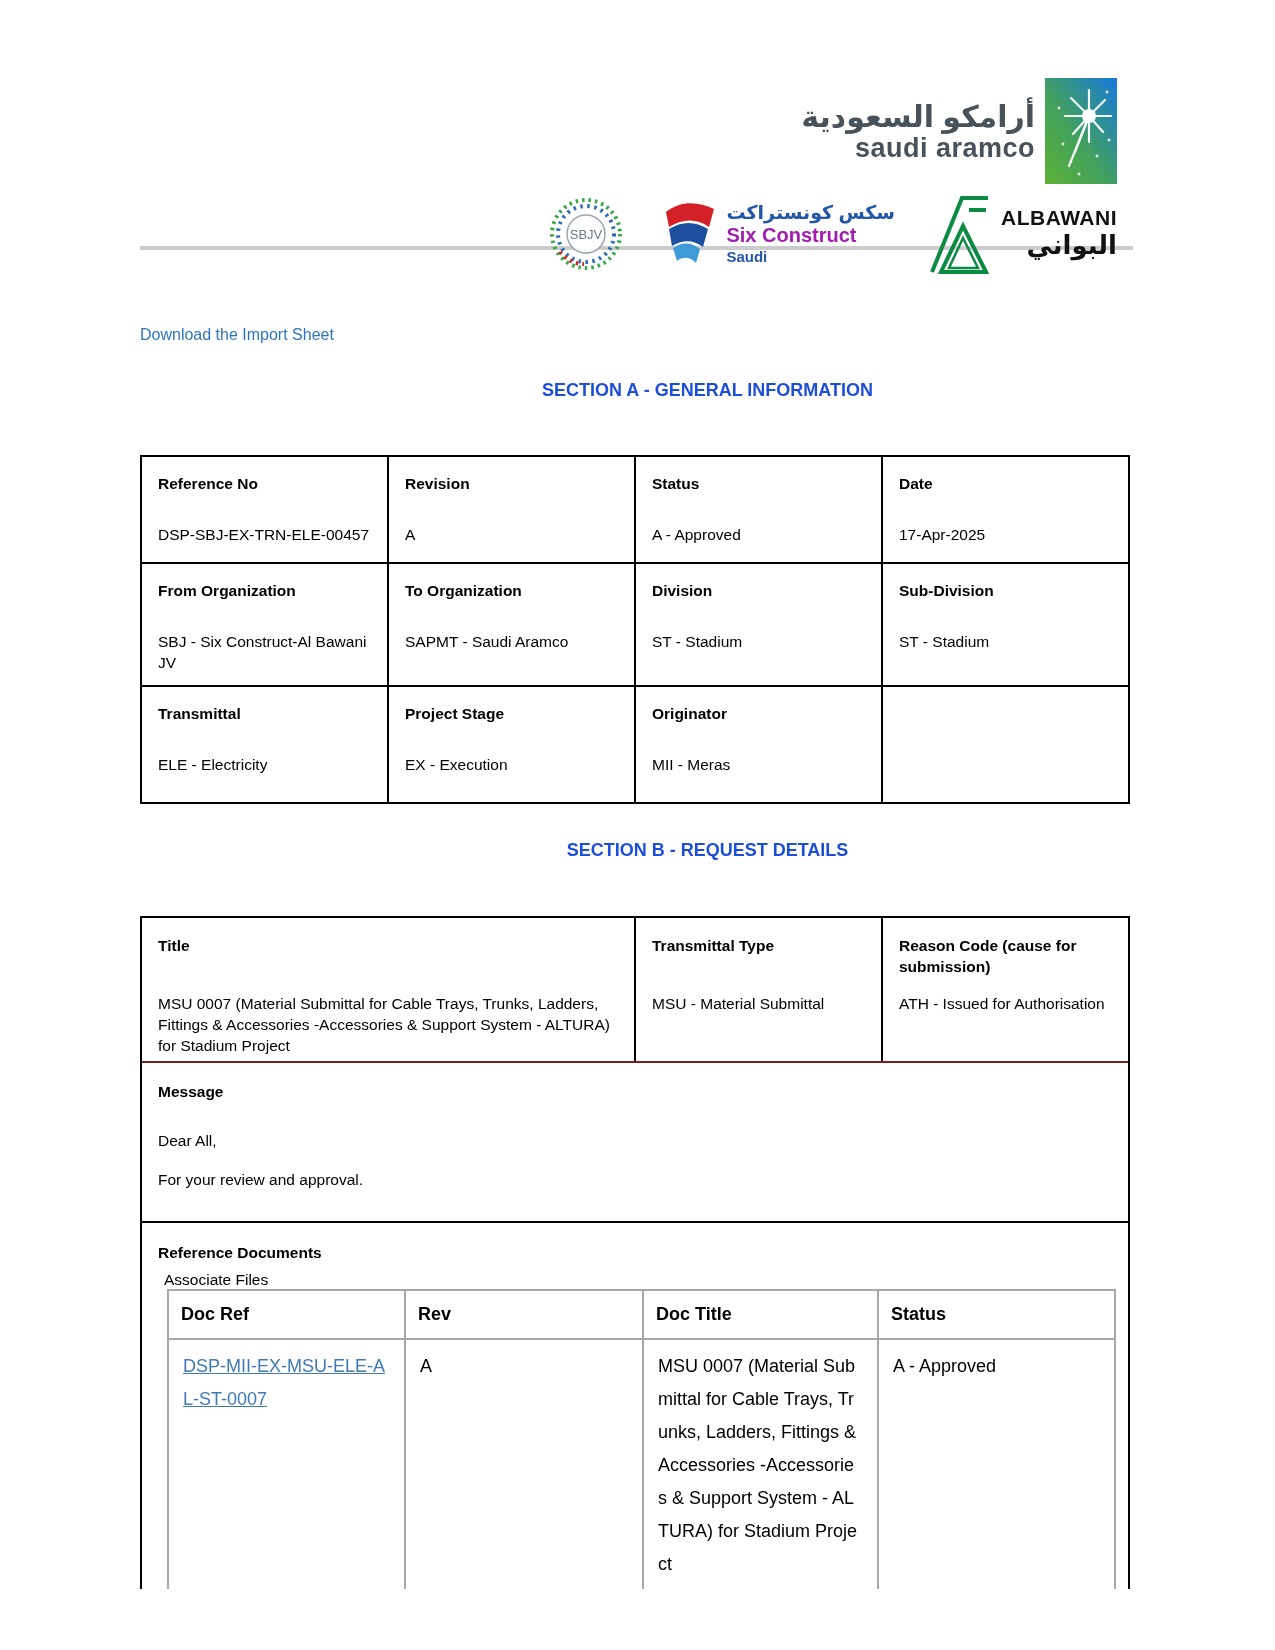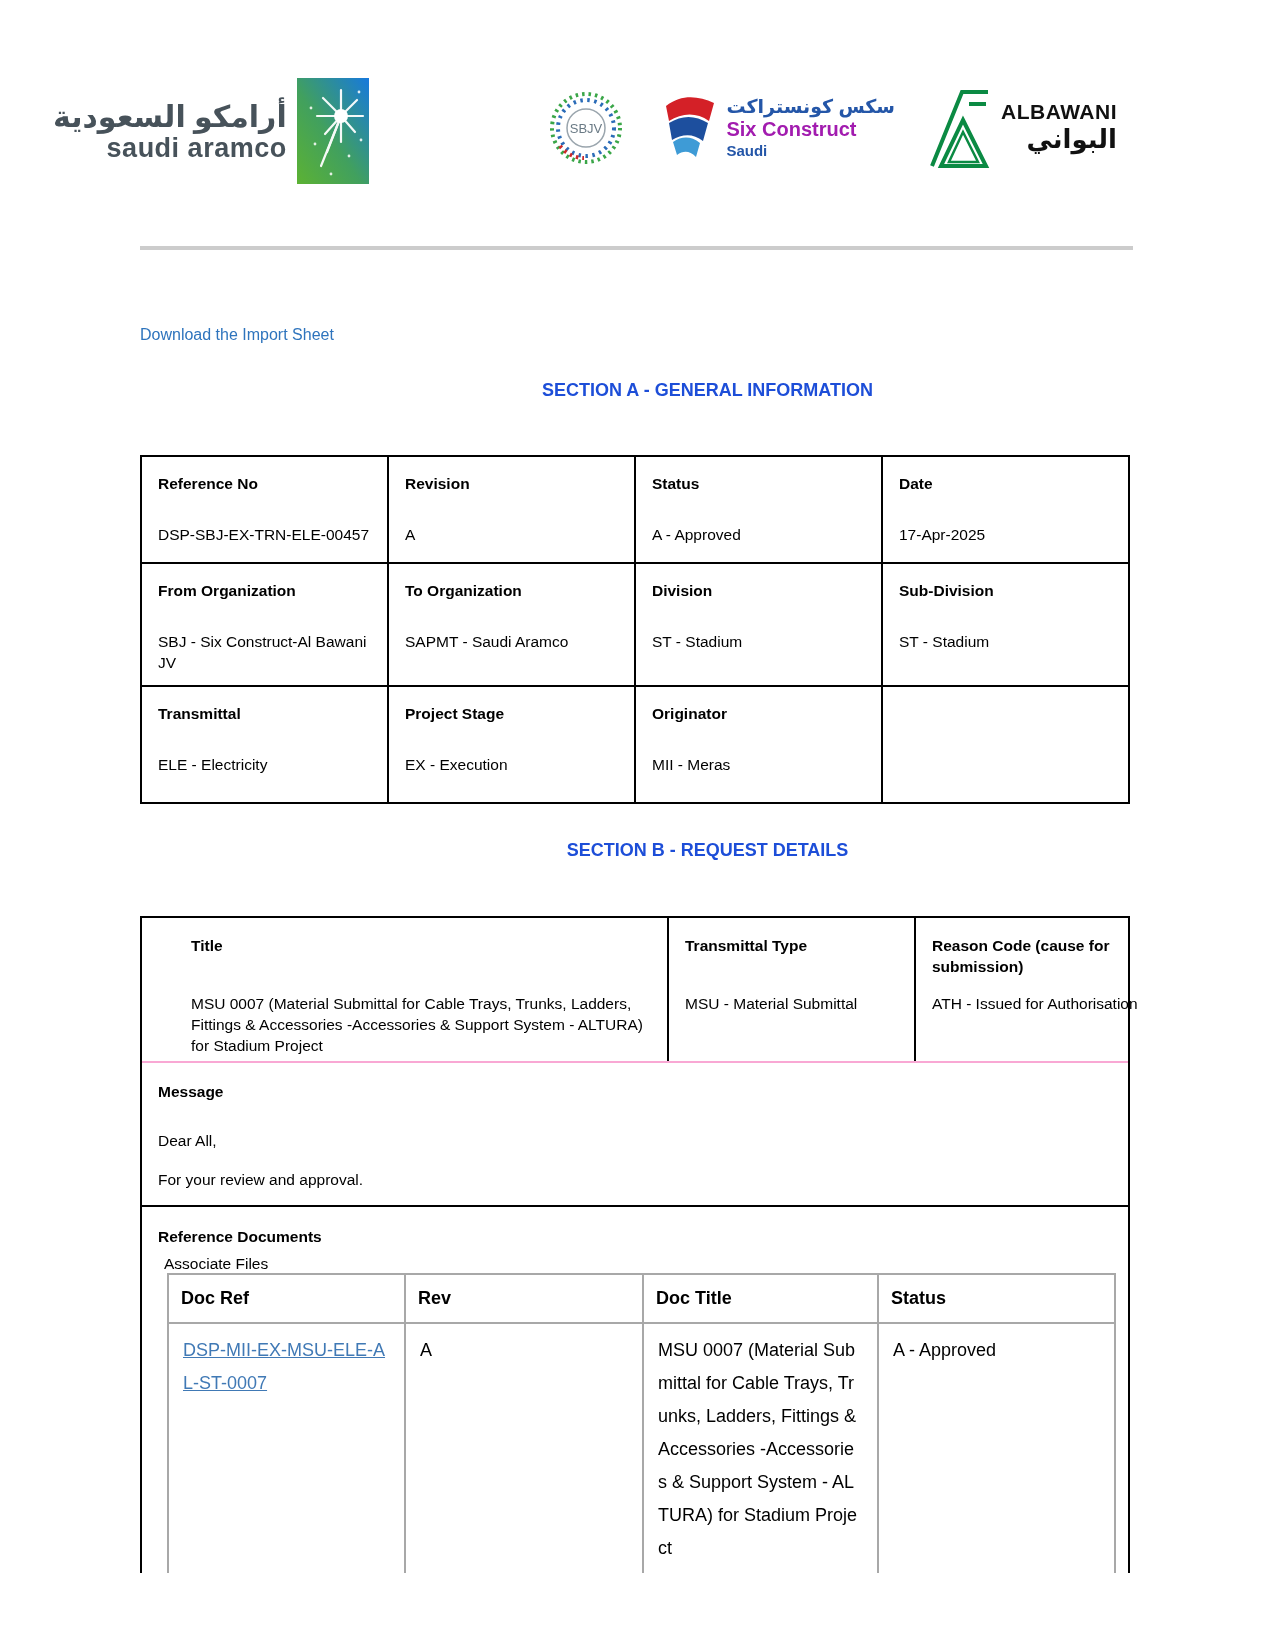--- a/index.html
+++ b/index.html
@@ -4,22 +4,22 @@
 <style>
   * { box-sizing: border-box; margin: 0; padding: 0; }
   html, body { background: #ffffff; }
   body {
     width: 1275px; height: 1650px; overflow: hidden;
     font-family: "Liberation Sans", "DejaVu Sans", sans-serif;
     color: #000;
   }
   
   .logos-row {
-    display: flex; justify-content: space-between; align-items: flex-start;
-    padding: 78px 158px 0 53px; height: 190px;
+    display: flex; justify-content: space-between; align-items: flex-end;
+    padding: 78px 158px 0 53px; height: 190px; flex-direction: column;
   }
   .aramco { display: flex; align-items: stretch; gap: 10px; }
   .aramco-text { display: flex; flex-direction: column; justify-content: center; align-items: flex-end; }
   .aramco-ar { font-size: 30px; font-weight: bold; color: #47525a; line-height: 1.15; }
   .aramco-en { font-size: 27px; font-weight: bold; color: #47525a; letter-spacing: 0.5px; line-height: 1.05; }
   .right-logos { display: flex; align-items: center; gap: 34px; padding-top: 8px; }
   .sixco { display: flex; align-items: center; gap: 8px; }
   .sixco-text { display: flex; flex-direction: column; line-height: 1.05; }
   .sixco-ar { font-size: 19px; font-weight: bold; color: #2456a8; text-align: left; }
   .sixco-name { font-size: 20px; font-weight: bold; color: #a21caf; margin-top: 2px; }
@@ -41,26 +41,26 @@
     border-collapse: collapse; table-layout: fixed;
   }
   table.info-table td { border: 2px solid #000; vertical-align: top; padding: 17px 16px 12px 16px; }
   .cell-label { font-size: 15.5px; font-weight: bold; line-height: 20px; min-height: 50px; }
   .cell-value { font-size: 15.5px; line-height: 21px; }
   
   .section-b {
     margin: 55px 0 0 140px; width: 990px;
     border: 2px solid #000; border-bottom: none;
   }
-  .b-title-row { display: grid; grid-template-columns: 492px 247px 249px; height: 143px; padding-left: 33px; }
+  .b-title-row { display: grid; grid-template-columns: 492px 247px 249px; height: 143px; }
   .b-title-row > div { padding: 17px 16px 0 16px; }
   .b-title-row > div + div { border-left: 2px solid #000; }
   .b-cell-label { font-size: 15.5px; font-weight: bold; line-height: 21px; min-height: 58px; }
   .b-cell-value { font-size: 15.5px; line-height: 21px; }
-  .b-message-row { border-top: 2px solid #f9a8d4; height: 144px; padding: 20px 16px 12px 16px; }
+  .b-message-row { border-top: 2px solid #7f1d1d; height: 160px; padding: 20px 16px 12px 16px; }
   .msg-label { font-size: 15.5px; font-weight: bold; margin-bottom: 29px; }
   .msg-line { font-size: 15.5px; line-height: 21px; margin-bottom: 18px; }
   .b-refs-row { border-top: 2px solid #000; height: 368px; padding: 21px 6px 0 16px; overflow: hidden; }
   .refs-label { font-size: 15.5px; font-weight: bold; }
   .refs-sublabel { font-size: 15.5px; margin: 9px 0 0 6px; }
   
   table.refs-table {
     margin: 0 0 0 9px; width: 947px;
     border-collapse: collapse; table-layout: fixed; background: #fff;
   }

